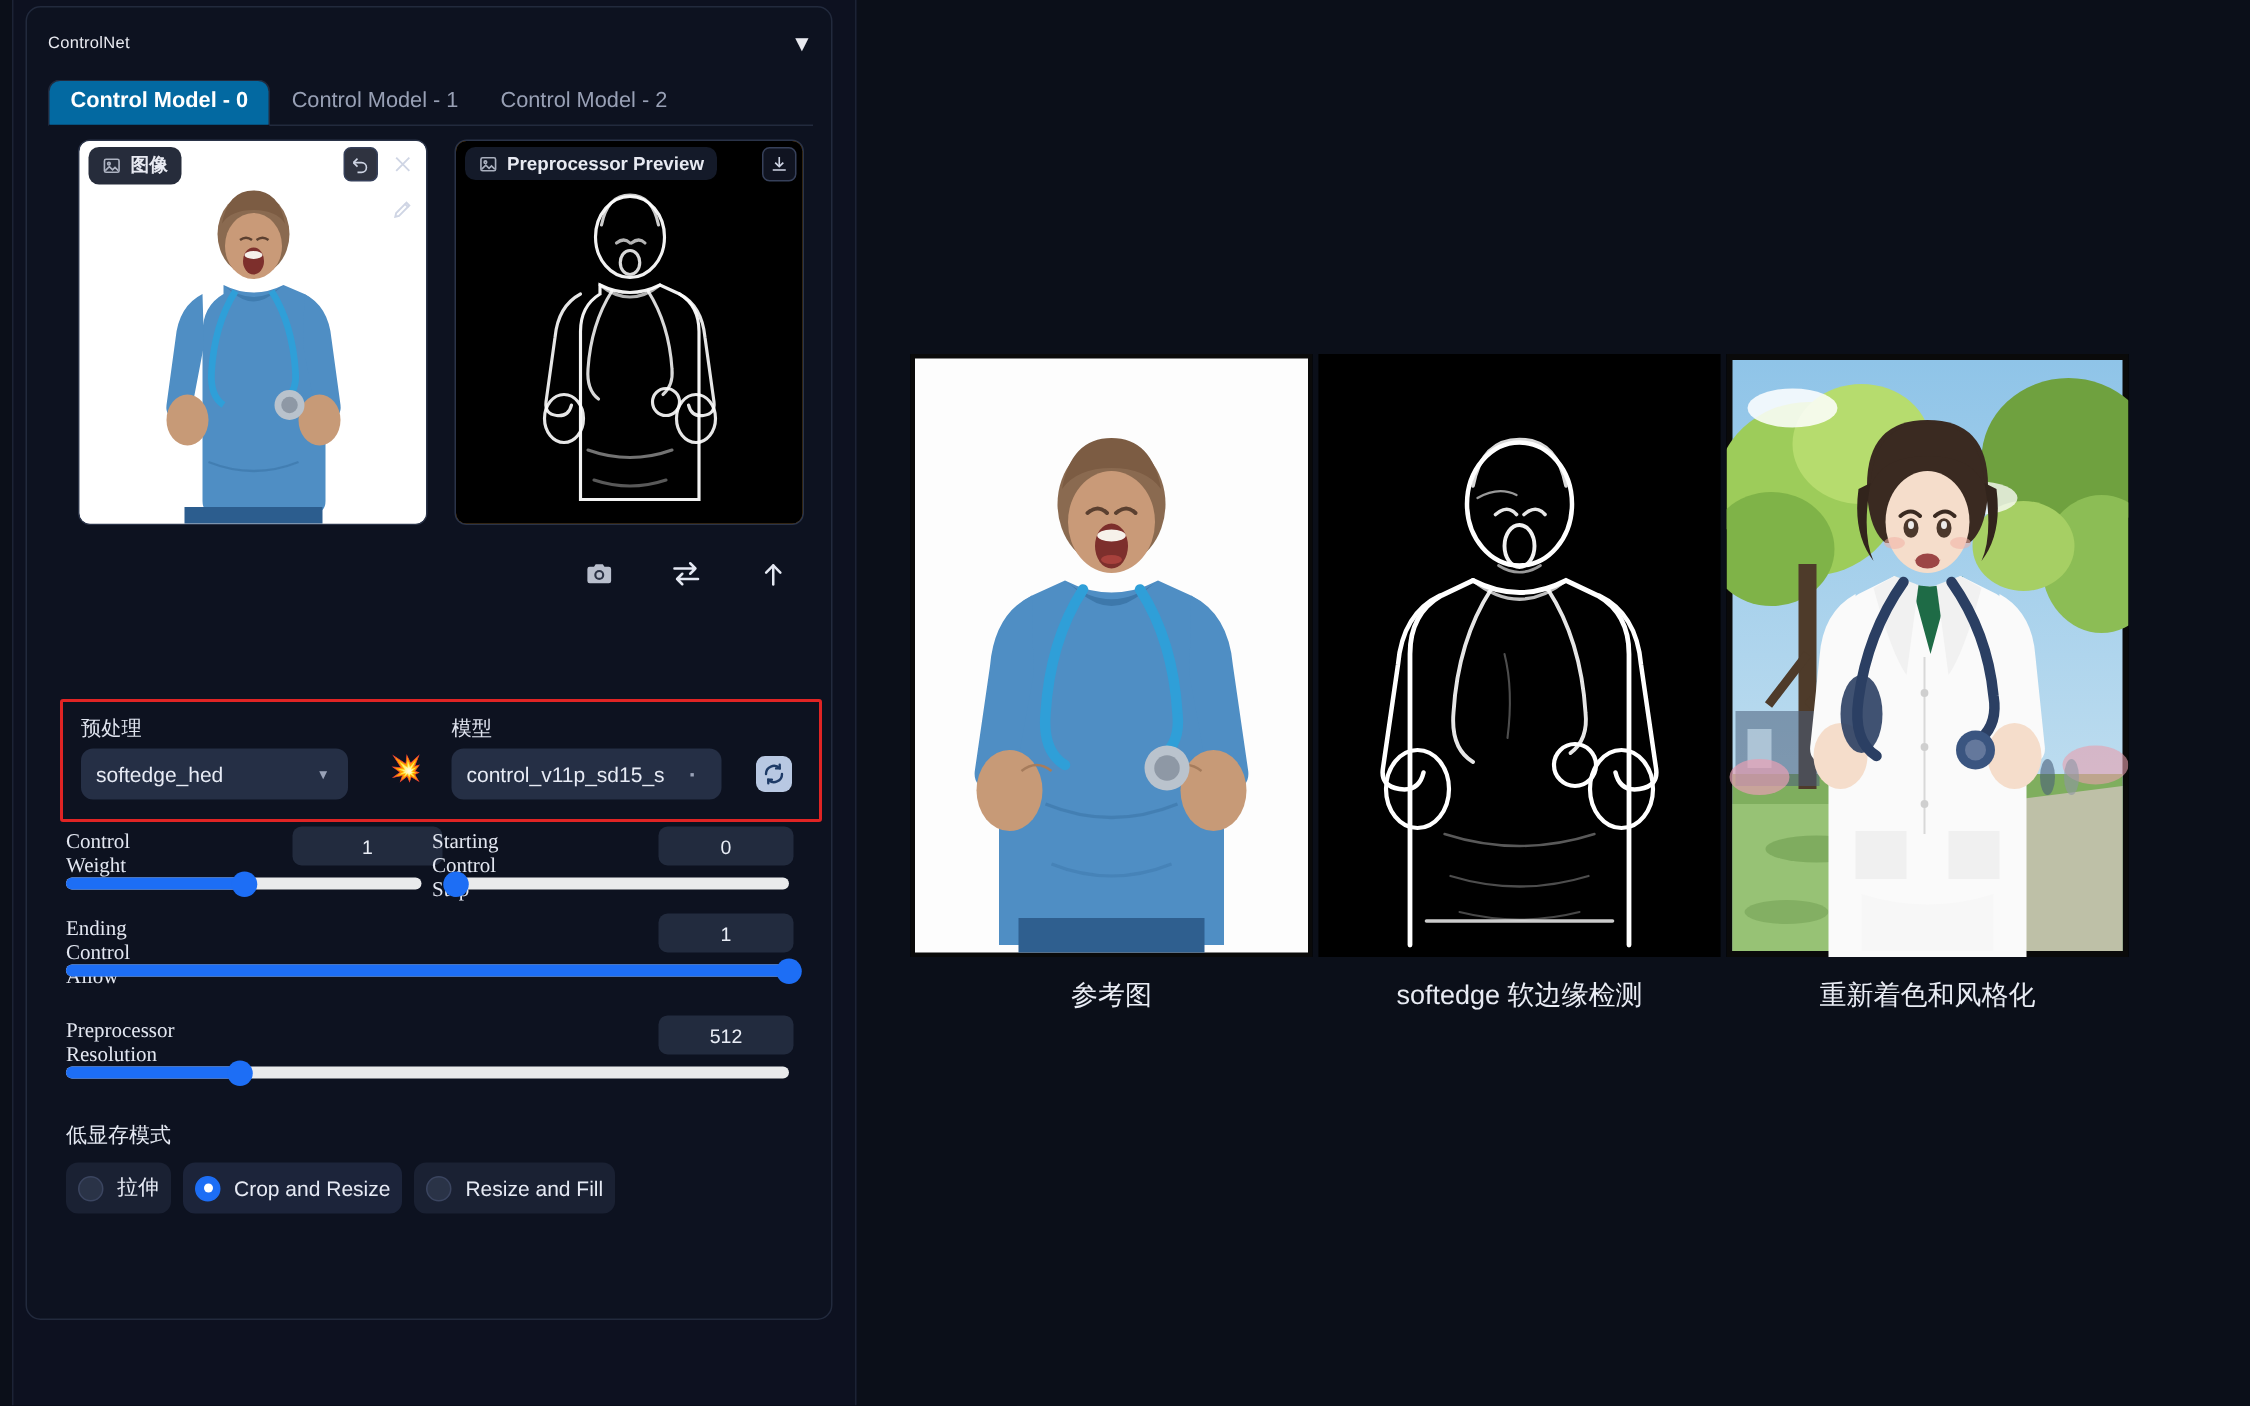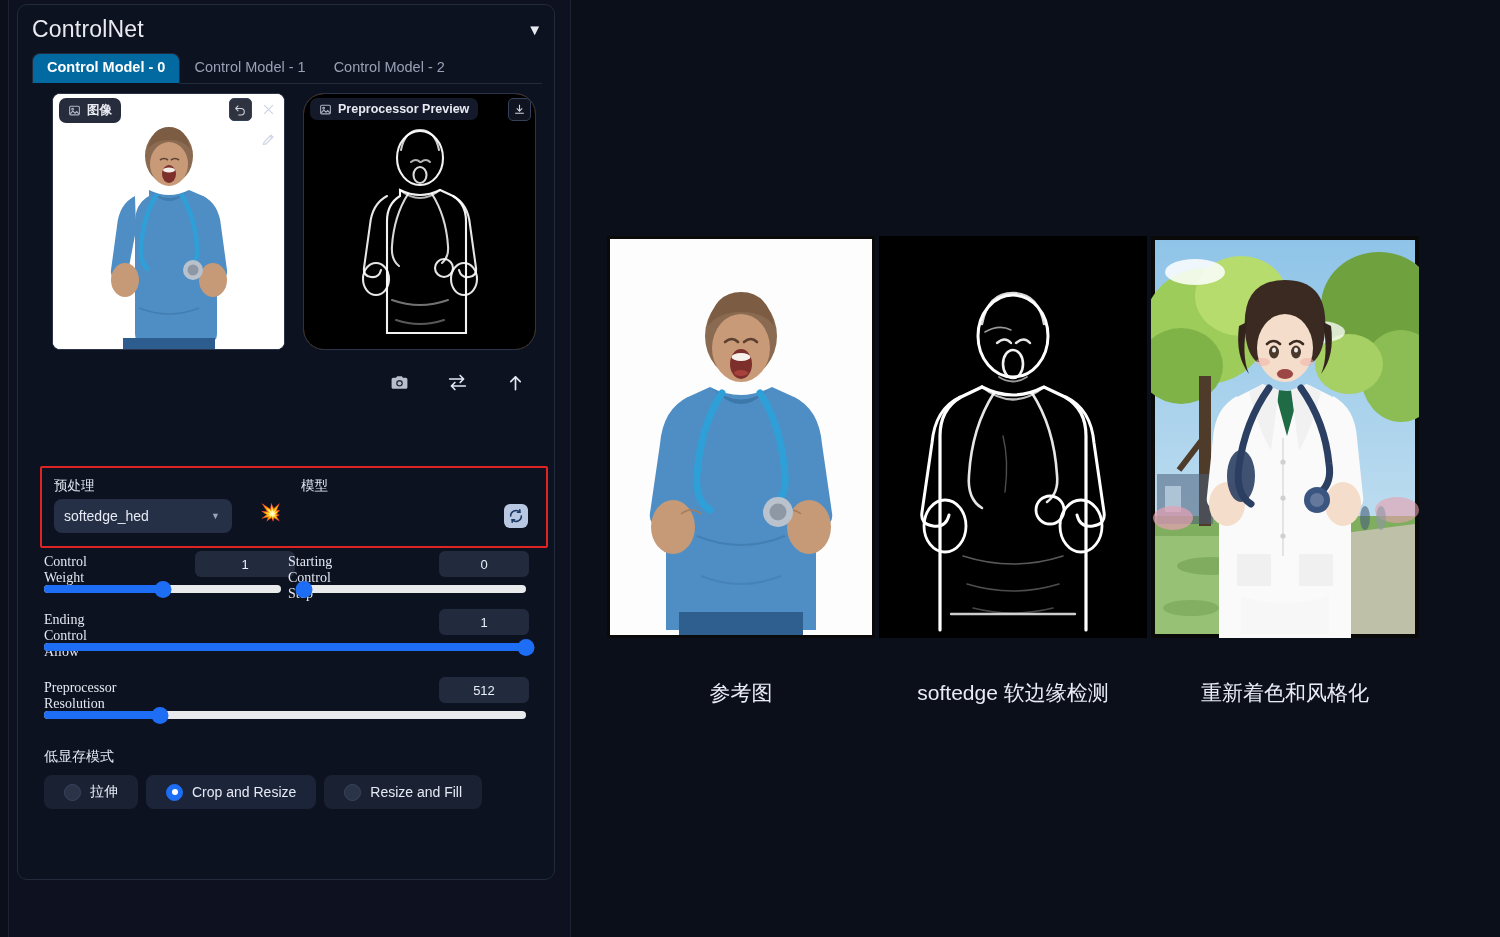--- a/index.html
+++ b/index.html
@@ -21,21 +21,21 @@
   .cn-card {
     position: absolute; left: 8px; top: 4px; width: 538px; height: 876px;
     background: #0d1220;
     border: 1px solid #222a3d;
     border-radius: 10px;
   }
   .cn-header {
     position: absolute; left: 14px; top: 10px; width: 510px; height: 28px;
     display: flex; align-items: center; justify-content: space-between;
   }
-  .cn-title { color: #e9eaf0; font-size: 23px; letter-spacing: .2px; }
+  .cn-title { color: #e9eaf0; font-size: 11px; letter-spacing: .2px; }
   .cn-caret { color: #e9eaf0; font-size: 15px; line-height: 1; user-select: none; }
 
   
   .tabs {
     position: absolute; left: 14px; top: 45px; width: 510px; height: 34px;
     display: flex; align-items: flex-end;
     border-bottom: 1px solid #222a3d;
   }
   .tab {
     padding: 5px 14px 8px 14px; font-size: 14.5px; color: #98a0b5;
@@ -47,21 +47,21 @@
     border-radius: 8px 8px 0 0; margin-bottom: -1px; background: #0369a1;
   }
 
   
   .img-row { position: absolute; left: 26px; top: 80px; width: 500px; height: 265px; }
   .img-box {
     position: absolute; top: 8px; height: 257px; border: 1px solid #2a3348;
     border-radius: 8px; overflow: hidden;
   }
   .box-a { left: 8px; width: 233px; background: #ffffff; }
-  .box-b { left: 259px; width: 233px; background: #a16207; border-radius: 21px; }
+  .box-b { left: 259px; width: 233px; background: #a16207; }
   .box-inner { position: absolute; inset: 0; overflow: hidden; }
 
   .pill {
     position: absolute; left: 6px; top: 4px; z-index: 6;
     display: flex; align-items: center; gap: 6px;
     background: rgba(22,28,44,.93); color: #e8eaf2;
     border-radius: 7px; padding: 4px 9px; font-size: 12.5px; font-weight: bold;
     white-space: nowrap;
   }
   .pill .ic { opacity: .8; display: flex; }
@@ -139,21 +139,21 @@
   .fill { position: absolute; left: 0; top: 0; height: 8px; background: #1d6ef5; border-radius: 6px; }
   .knob {
     position: absolute; width: 17px; height: 17px; border-radius: 50%;
     background: #1d6ef5; top: -4.5px; transform: translateX(-50%); cursor: pointer;
   }
 
   
   .sec-label { position: absolute; color: #e3e7f1; font-size: 14px; }
   .radio-row { position: absolute; display: flex; gap: 8px; }
   .radio {
-    display: flex; align-items: center; gap: 9px; height: 34px; padding: 0 20px;
+    display: flex; align-items: center; gap: 9px; height: 34px; padding: 0 8px;
     background: #1a2133; border-radius: 8px; cursor: pointer;
   }
   .radio.sel { background: #1c243a; }
   .rdot {
     width: 17px; height: 17px; border-radius: 50%; background: #2a3347;
     border: 1px solid #3b4560; display: flex; align-items: center; justify-content: center;
   }
   .rdot.on { background: #1d6ef5; border-color: #1d6ef5; }
   .rdot.on::after { content: ""; width: 6px; height: 6px; border-radius: 50%; background: #fff; }
   .rlbl { color: #e6eaf4; font-size: 14px; white-space: nowrap; }
@@ -167,21 +167,21 @@
   }
   .acc-title { color: #eef1f8; font-size: 15px; }
   .acc-caret { color: #eef1f8; font-size: 13px; }
 
   
   .gallery { position: absolute; left: 607px; top: 236px; width: 816px; height: 440px; }
   .gitem { position: absolute; top: 0; width: 268px; }
   .gframe { width: 268px; height: 402px; overflow: hidden; position: relative; background: #000; }
   .gcap {
     position: absolute; top: 415px; width: 268px; text-align: center;
-    color: #e9ecf4; font-size: 21px; margin-top: 28px;
+    color: #e9ecf4; font-size: 18px;
   }
   .g1 { left: 0; }  .g2 { left: 272px; } .g3 { left: 544px; }
 
   svg { display: block; }
 </style>
 </head>
 <body>
 
 <div id="root">
 
@@ -328,20 +328,24 @@
 
 
       <div class="redbox">
         <div class="fld-label" style="left:12px;top:9px;">预处理</div>
         <div class="select" style="left:12px;top:31px;width:178px;">
           <span>softedge_hed</span>
           <span class="caret">▼</span>
         </div>
         <div class="burst" style="left:218px;top:34px;">💥</div>
         <div class="fld-label" style="left:259px;top:9px;">模型</div>
+        <div class="select" style="left:259px;top:31px;width:180px;">
+          <span>control_v11p_sd15_s</span>
+          <span class="caret" style="right:18px;">▪</span>
+        </div>
         <div class="refresh-btn" style="left:462px;top:36px;">
           <svg width="16" height="16" viewBox="0 0 24 24" fill="none" stroke="#1d3a66" stroke-width="2.4" stroke-linecap="round">
             <path d="M20 12a8 8 0 01-13.7 5.7"></path>
               <path d="M4 12a8 8 0 0113.7-5.7"></path>
             <path d="M17.7 2.8v3.6h-3.6"></path>
               <path d="M6.3 21.2v-3.6h3.6"></path>
           </svg>
         </div>
       </div>
 

